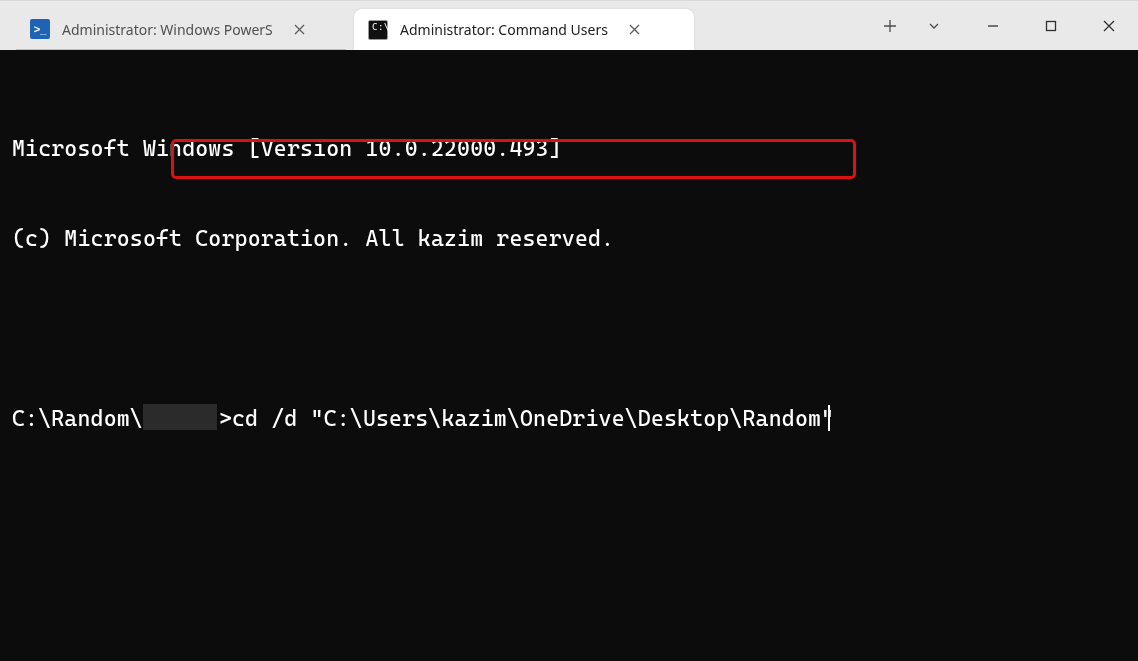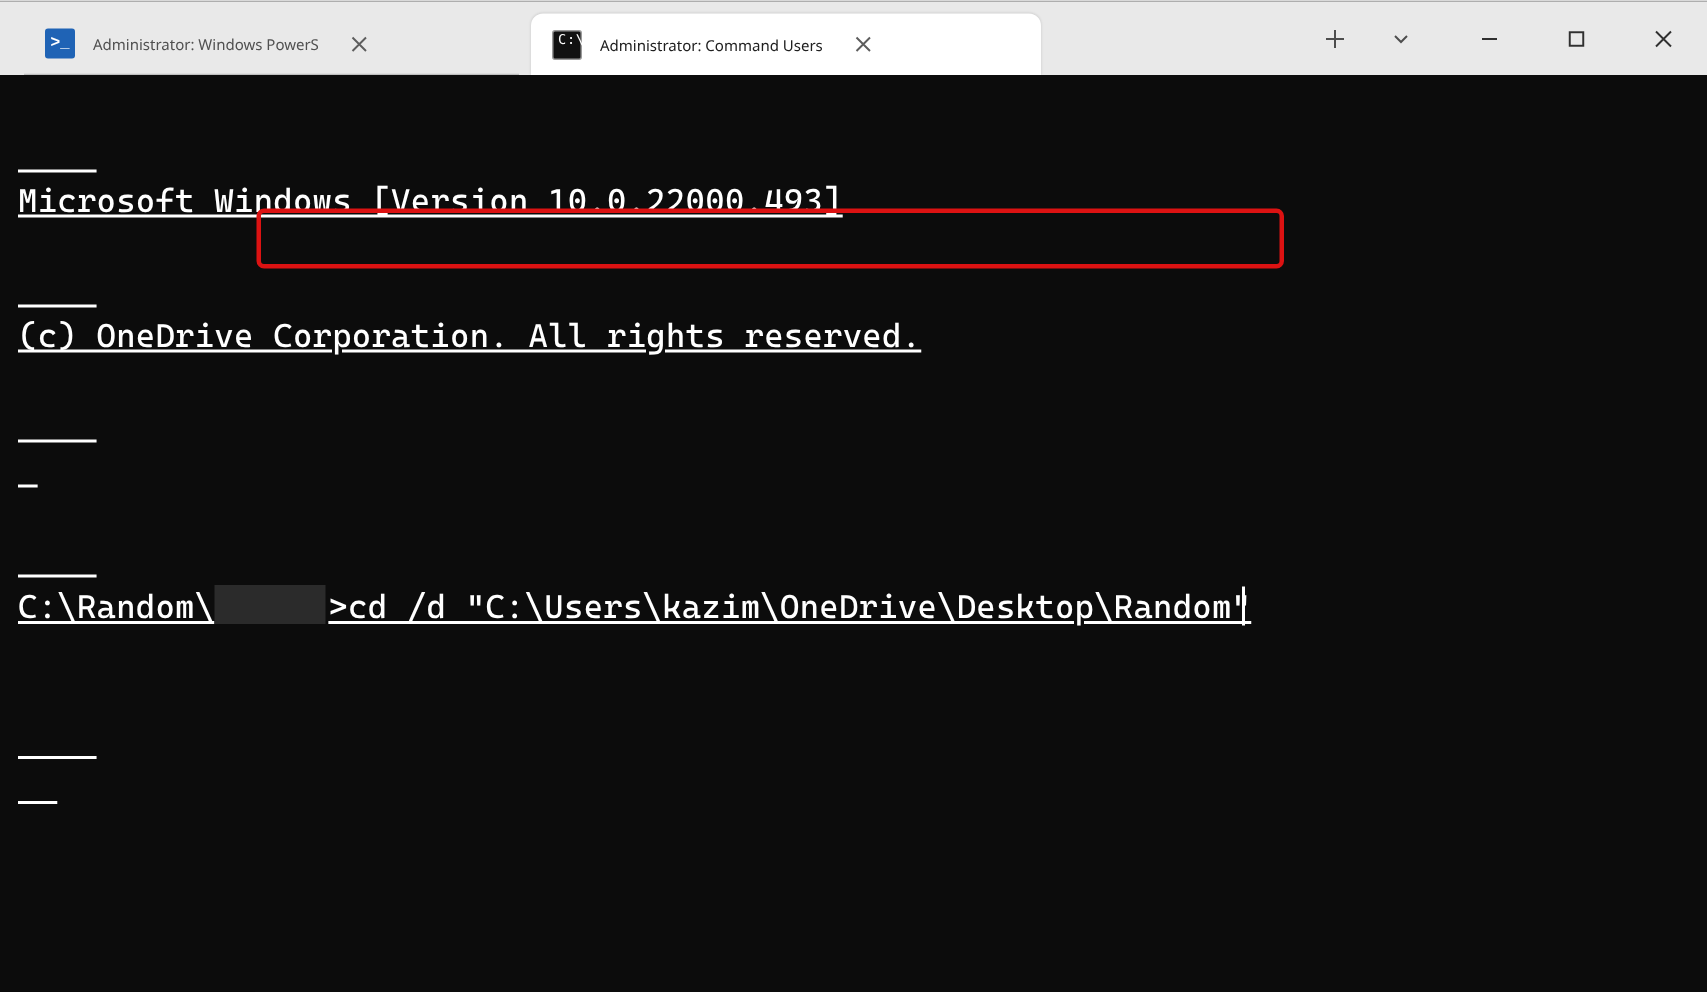--- a/index.html
+++ b/index.html
@@ -11,39 +11,38 @@
     display: flex; align-items: center; gap: 12px;
     height: 41px; padding: 0 14px 0 14px;
     border-radius: 8px 8px 0 0;
     font-size: 14px; color: #505050;
     min-width: 0;
     position: relative;
   }
   .tab.inactive { background: transparent; border-bottom: 1px solid #bfbfbf; }
   .tab.active { background: #ffffff; color: #202020; box-shadow: 0 0 2px rgba(0,0,0,.15); margin-left: 8px; }
   .tab .icon-box { width: 20px; height: 20px; display: inline-flex; align-items: center; justify-content: center; border-radius: 2px; }
-  .tab .label { white-space: nowrap; overflow: hidden; text-overflow: clip; max-width: 220px; font-size: 10px; text-align: center; }
+  .tab .label { white-space: nowrap; overflow: hidden; text-overflow: clip; max-width: 220px; font-size: 14px; text-align: center; }
   .tab .close { width: 22px; height: 22px; display: inline-flex; align-items: center; justify-content: center; border-radius: 4px; color: #5d5d5d; cursor: pointer; margin-left: 4px; }
   .tabstrip-actions { display: flex; align-items: center; padding: 0 8px; }
   .tabstrip-actions .btn { width: 44px; height: 41px; display: inline-flex; align-items: center; justify-content: center; color: #4d4d4d; cursor: pointer; border-radius: 6px; }
   .winctrls { display: flex; align-items: stretch; margin-left: auto; }
   .winctrls .btn { width: 58px; display: inline-flex; align-items: center; justify-content: center; color: #303030; cursor: pointer; }
 
   .terminal {
     flex: 1;
     background: #0c0c0c;
     color: #ffffff;
     font-family: "Cascadia Mono", "Consolas", "Courier New", monospace;
     font-size: 22px;
     line-height: 30px;
-    padding: 10px 12px;
+    padding: 24px 12px;
     white-space: pre;
     position: relative;
     letter-spacing: 0.2px;
-    text-decoration: underline;
   }
   .terminal .line { white-space: pre; }
   .redacted {
     display: inline-block;
     background: #2b2b2b;
     color: #2b2b2b;
     height: 26px;
     width: 74px;
     vertical-align: -4px;
     margin: 0 2px 0 0;
@@ -135,20 +134,20 @@
       <div class="btn close">
         <svg width="14" height="14" viewBox="0 0 14 14">
             <path d="M2 2 L12 12 M12 2 L2 12" stroke="currentColor" stroke-width="1.3" fill="none"></path>
           </svg>
       </div>
     </div>
   </div>
 
   <div class="terminal">
     <div class="line">Microsoft Windows [Version 10.0.22000.493]</div>
-    <div class="line">(c) OneDrive Corporation. All rights reserved.</div>
+    <div class="line">(c) Microsoft Corporation. All kazim reserved.</div>
     <div class="line">&nbsp;</div>
     <div class="line"><span>C:\Random\</span><span class="redacted"></span><span>&gt;</span><span>cd /d "C:\Users\kazim\OneDrive\Desktop\Random"</span><span class="cursor"></span></div>
 
     <div class="highlight-box" id="hl" style="top: 89px; left: 171px; width: 685px; height: 40px;"></div>
   </div>
 
 </div>
 
 </body></html>

